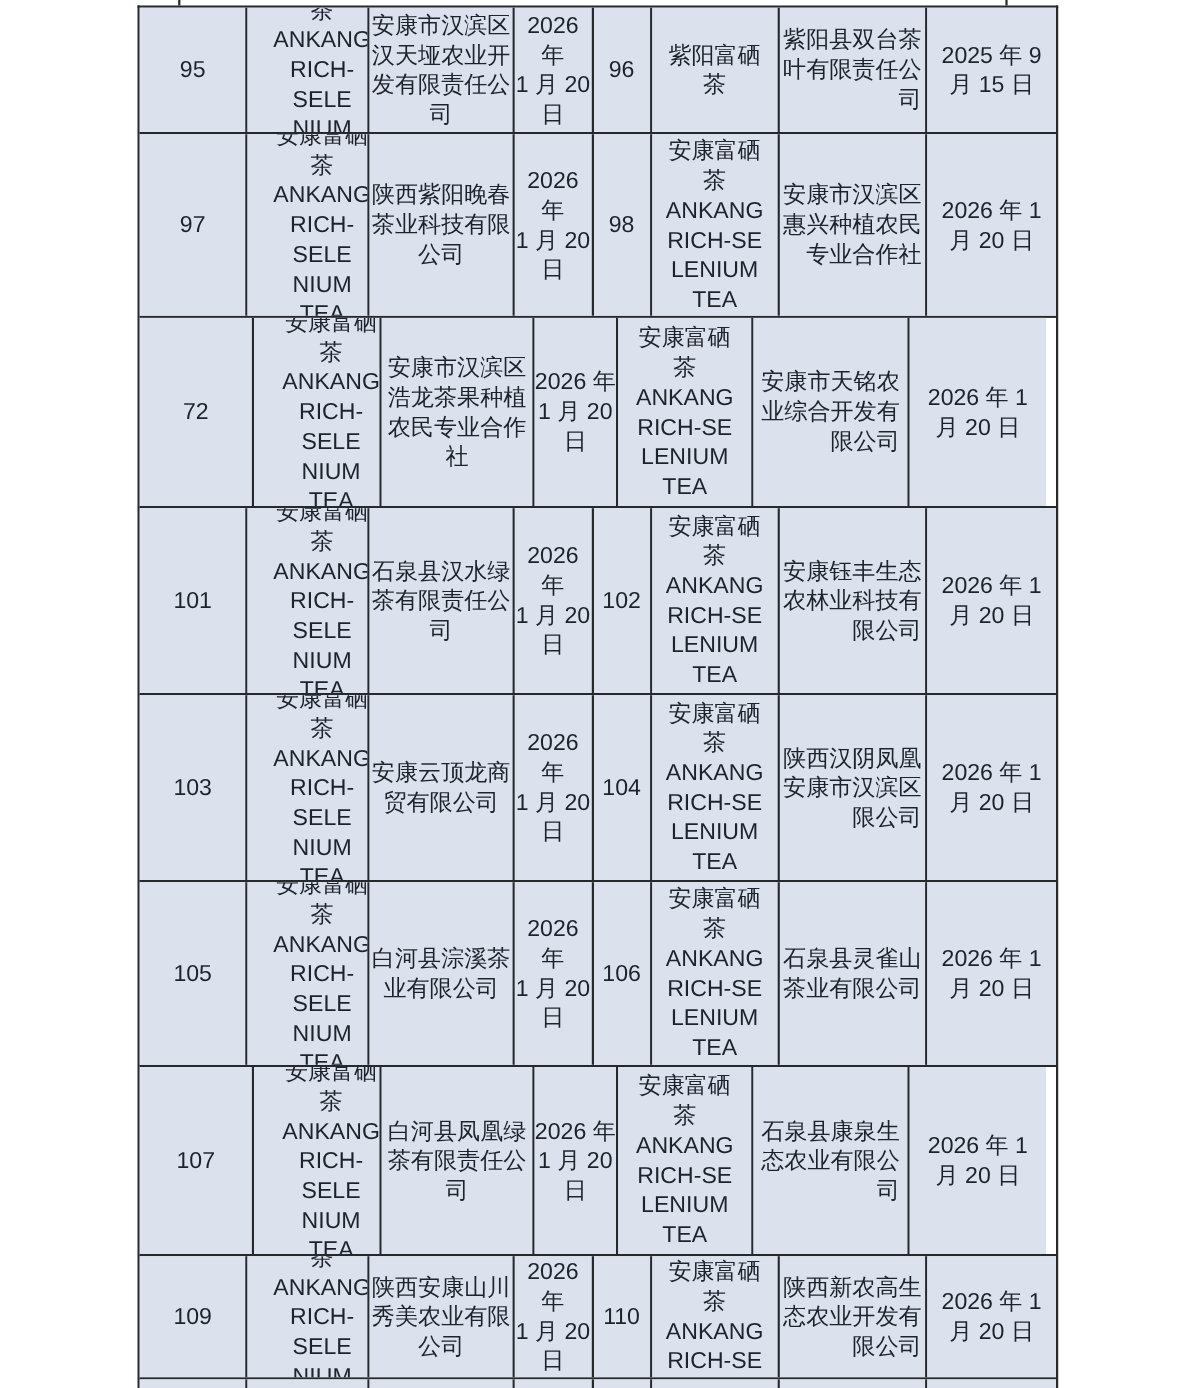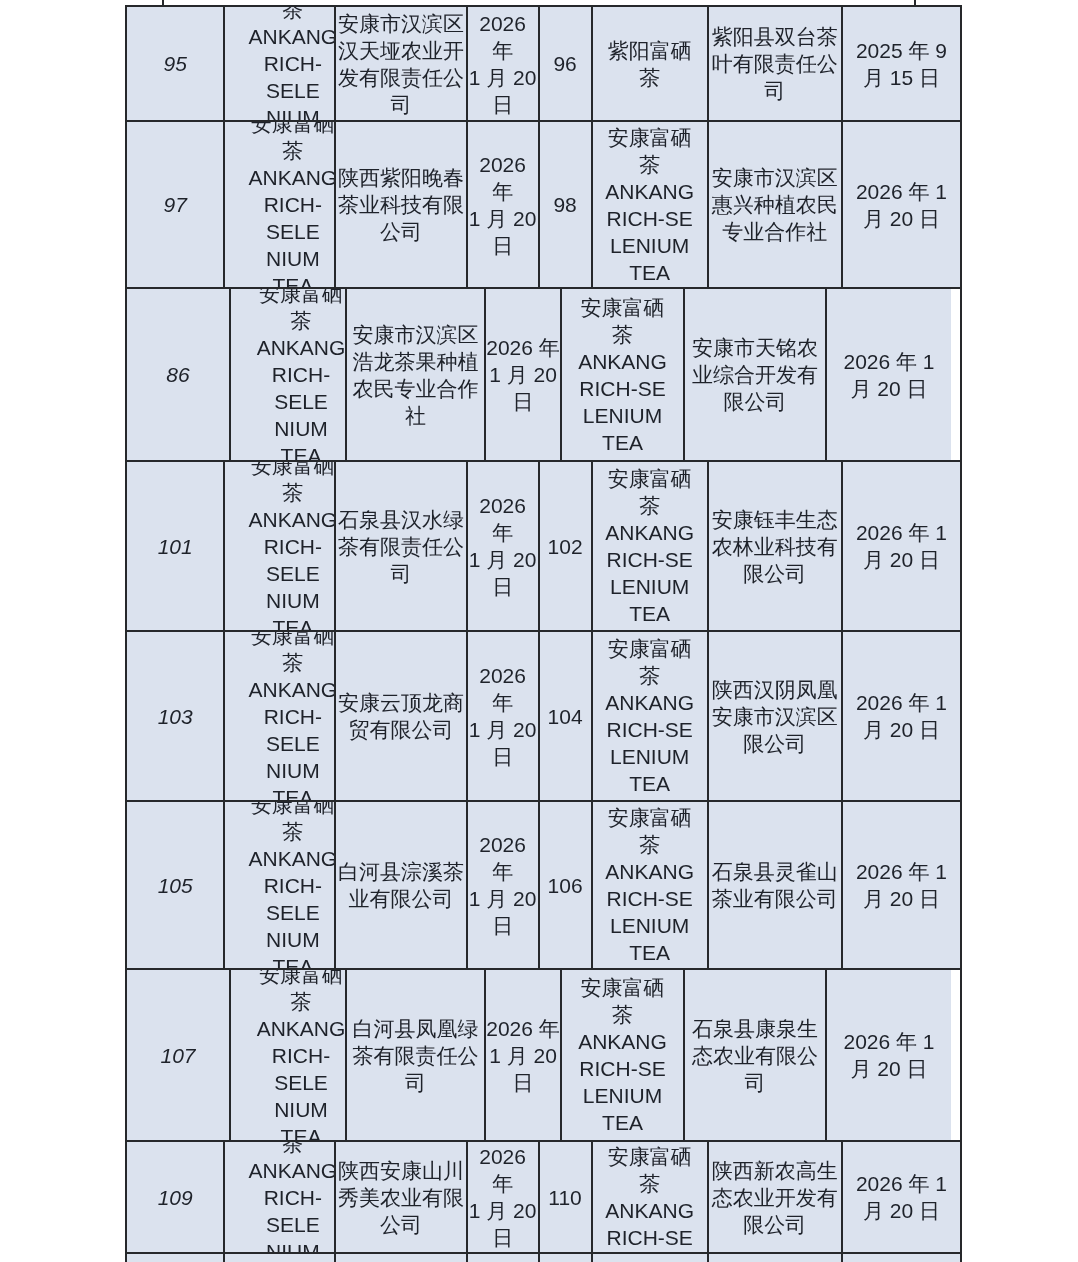--- a/index.html
+++ b/index.html
@@ -38,27 +38,27 @@
     align-items: center;
     justify-content: center;
     text-align: center;
     overflow: hidden;
     color: #1e222a;
     font-size: 21px;
     line-height: 27px;
     white-space: pre-line;
   }
   .cell:last-child { border-right: none; }
-  .c1 { width: 104px; font-style: italic; }
+  .c1 { width: 104px; }
   .c2 { width: 116px; padding-left: 26px; }
   .c3 { width: 139px; }
   .c4 { width: 76px; }
   .c5 { width: 56px; }
   .c6 { width: 123px; }
-  .c7 { width: 142px; }
+  .c7 { width: 142px; text-align: right; }
   .c8 { width: 124px; }
   .r0 { height: 115px; }
   .r1 { height: 167px; }
   .r2 { height: 173px; }
   .r3 { height: 170px; }
   .r4 { height: 170px; }
   .r5 { height: 168px; }
   .r6 { height: 172px; }
   .r7 { height: 112px; }
   .rstub { height: 9px; }
@@ -125,21 +125,21 @@
 LENIUM
 TEA</div>
       <div class="cell c7">安康市汉滨区
 惠兴种植农民
 专业合作社</div>
       <div class="cell c8">2026 年 1
 月 20 日</div>
     </div>
 
     <div class="row r2">
-      <div class="cell c1">86</div>
+      <div class="cell c1">72</div>
       <div class="cell c2">安康富硒茶
 ANKANG
 RICH-SELE
 NIUM TEA</div>
       <div class="cell c3">安康市汉滨区
 浩龙茶果种植
 农民专业合作
 社</div>
       <div class="cell c4">2026 年
 1 月 20

